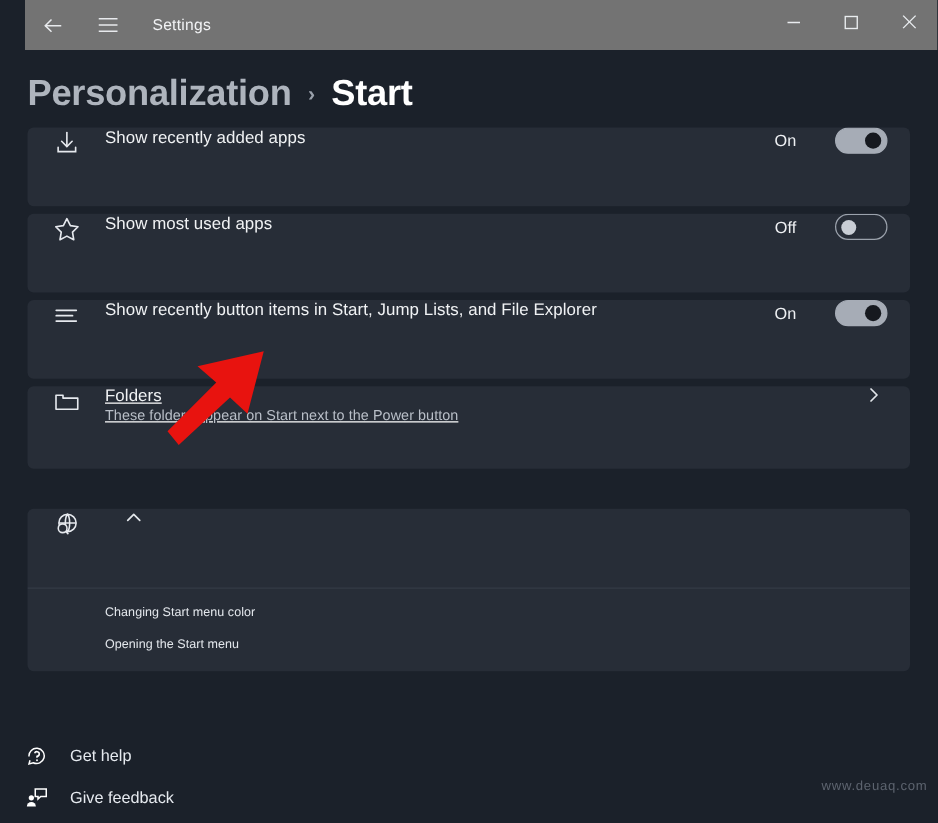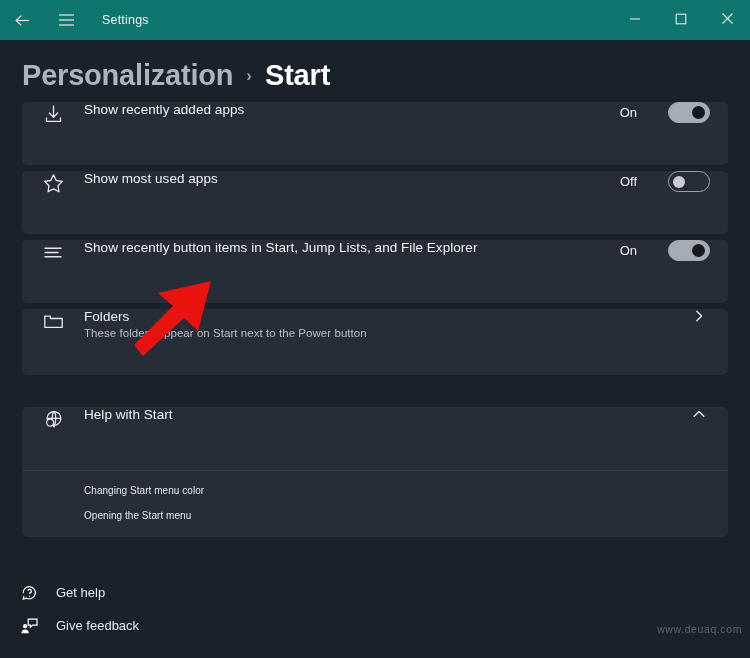--- a/index.html
+++ b/index.html
@@ -15,22 +15,23 @@
     font-family: "Liberation Sans", sans-serif;
     color: #ffffff;
     position: relative;
   }
 
   
   .titlebar {
     height: 40px;
     display: flex;
     align-items: center;
-    background: #0f766e;
+    background: #737373;
     position: relative;
+    margin-left: 20px;
   }
   .tb-btn {
     width: 44px;
     height: 40px;
     display: flex;
     align-items: center;
     justify-content: center;
     color: #e8eaed;
   }
   .tb-btn svg { display: block; }
@@ -94,21 +95,21 @@
     margin-bottom: 6px;
     overflow: hidden;
   }
 
   .row {
     display: flex;
     align-items: flex-start;
     min-height: 63px;
     padding: 0 18px 0 0;
   }
-  .row.tall { min-height: 66px; }
+  .row.tall { min-height: 66px; text-decoration: underline; }
 
   .row-icon {
     width: 62px;
     min-width: 62px;
     display: flex;
     align-items: center;
     justify-content: center;
     color: #e6e9ee;
   }
   .row-text {
@@ -202,21 +203,21 @@
     letter-spacing: .05px;
     width: fit-content;
   }
 
   
   .footer {
     position: absolute;
     left: 0;
     bottom: 0;
     width: 644px;
-    padding: 0 0 16px 0;
+    padding: 0 0 4px 0;
   }
   .foot-row {
     display: flex;
     align-items: center;
     height: 33px;
     padding-left: 18px;
     gap: 16px;
   }
   .foot-icon {
     width: 22px;
@@ -396,23 +397,20 @@
     <div class="row">
       <div class="row-icon">
         <svg width="25" height="25" viewBox="0 0 25 25" fill="none" stroke="currentColor" stroke-width="1.25">
           <circle cx="13" cy="11.4" r="6.9"></circle>
           <path d="M6.1 11.4 H19.9"></path>
           <path d="M13 4.5 C15.3 6.7 15.3 16.1 13 18.3 C10.7 16.1 10.7 6.7 13 4.5 Z"></path>
           <circle cx="9.1" cy="15.6" r="3.5" fill="#272d37"></circle>
           <path d="M11.6 18.2 L13.7 20.3"></path>
         </svg>
       </div>
-      <div class="row-text">
-        <span class="row-label">Help with Start</span>
-      </div>
       <div class="row-right">
         <span class="chev">
           <svg width="14" height="14" viewBox="0 0 14 14" fill="none" stroke="currentColor" stroke-width="1.4" stroke-linecap="round" stroke-linejoin="round">
             <path d="M2.2 9.3 L7 4.5 L11.8 9.3"></path>
           </svg>
         </span>
       </div>
     </div>
     <div class="help-divider"></div>
     <div class="help-links">

